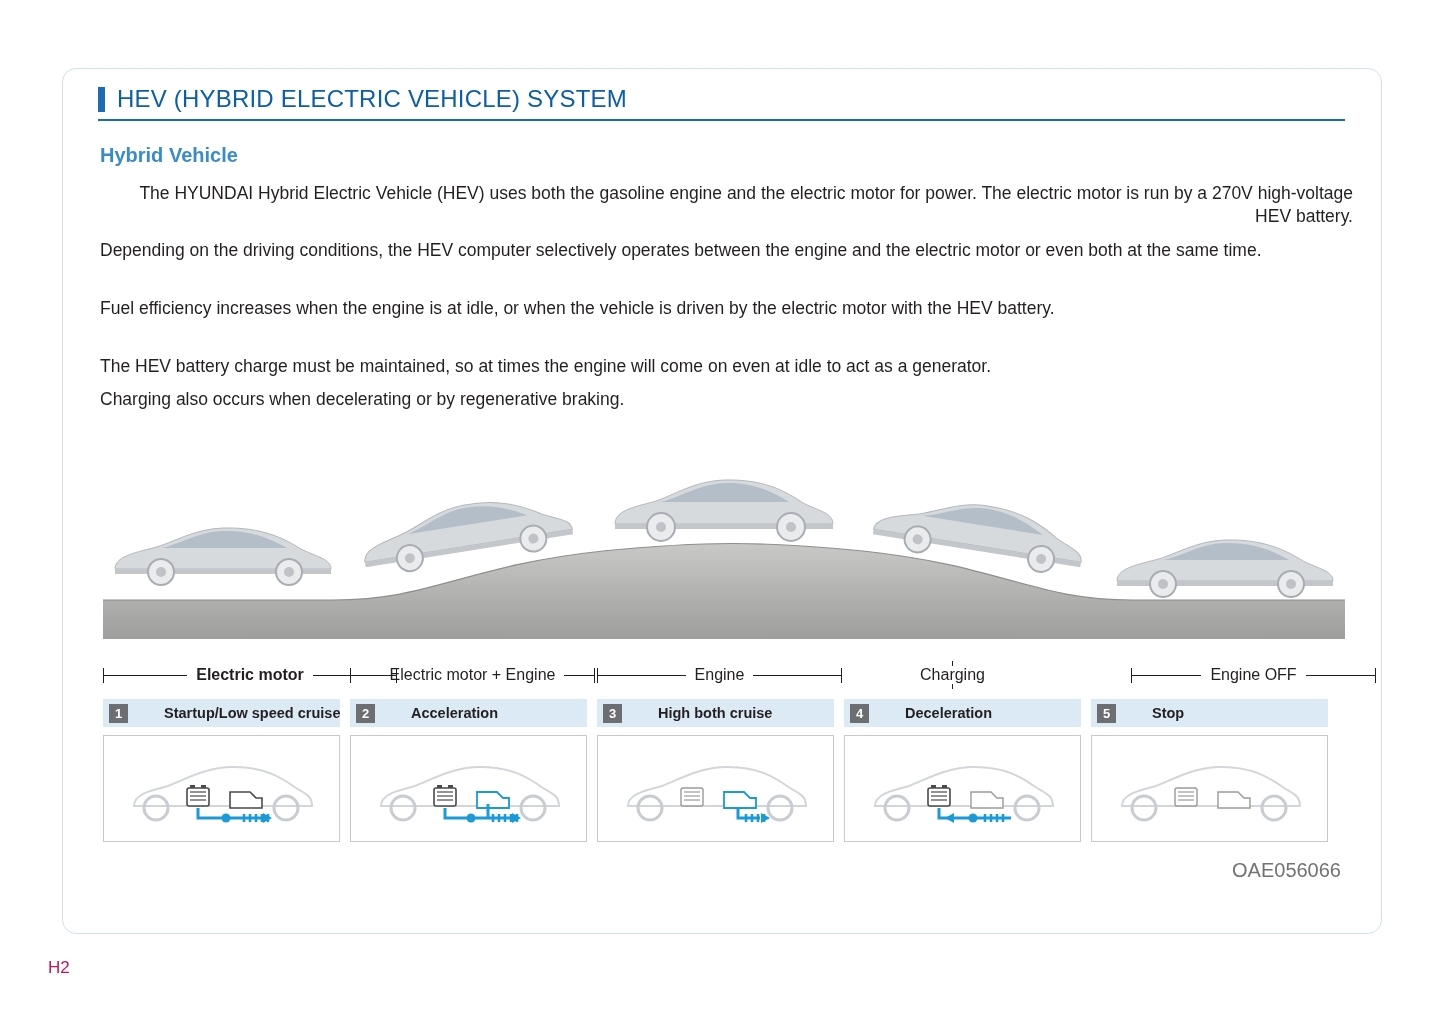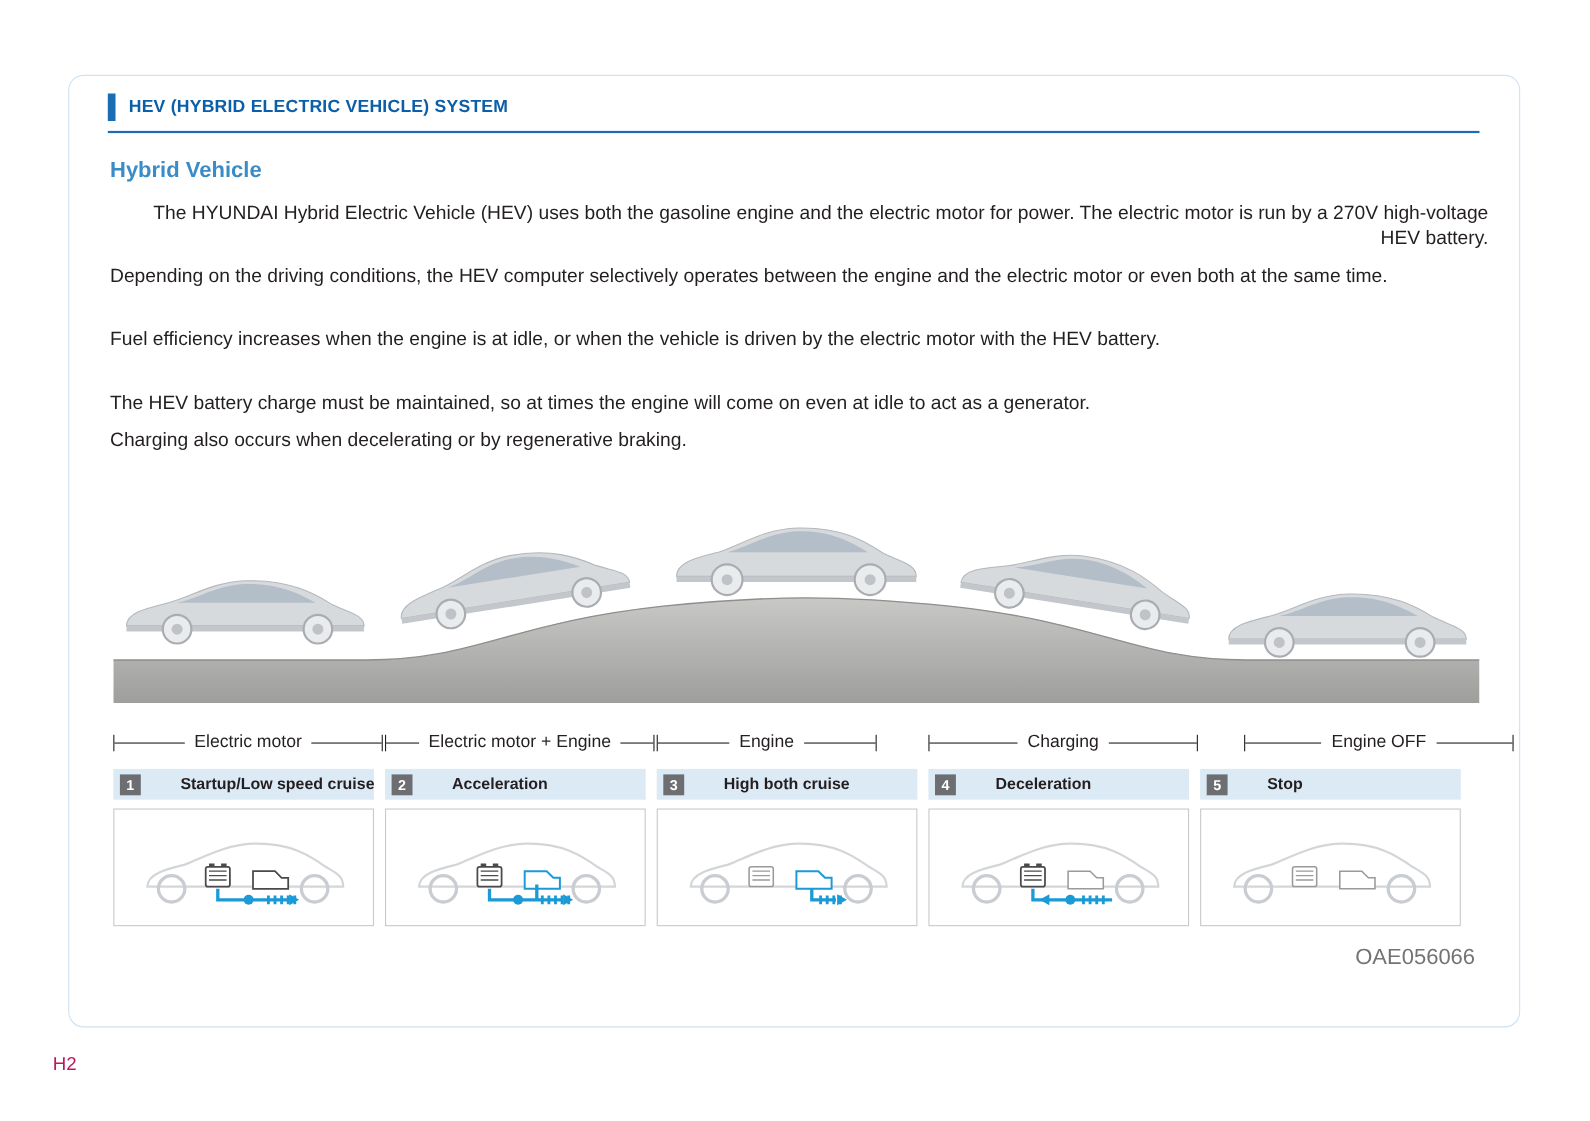--- a/index.html
+++ b/index.html
@@ -37,22 +37,22 @@
     align-items: center;
     width: 600px;
   }
   .title-bar {
     width: 7px;
     height: 25px;
     background: #1b6cb5;
     margin-right: 12px;
   }
   .title-text {
-    font-size: 16px;
-    font-weight: bold;
+    font-size: 24px;
+    font-weight: normal;
     color: #0b5ea8;
     letter-spacing: 0.2px;
     white-space: nowrap;
   }
   .title-underline {
     position: absolute;
     left: 35px;
     top: 50px;
     width: 1247px;
     height: 2px;
@@ -290,42 +290,42 @@
           <path d="M12,52 L228,52 L228,57 L12,57 Z" fill="#c3c7cb"></path>
           <circle cx="58" cy="55" r="13" fill="#e9ebed" stroke="#a9adb1" stroke-width="2"></circle>
           <circle cx="58" cy="55" r="5" fill="#bfc3c7"></circle>
           <circle cx="186" cy="55" r="13" fill="#e9ebed" stroke="#a9adb1" stroke-width="2"></circle>
           <circle cx="186" cy="55" r="5" fill="#bfc3c7"></circle>
         </g>
       </svg>
     </div>
 
     <div class="bracket-row">
-      <div class="bracket" style="left:0px; width:245px;">
+      <div class="bracket" style="left:0px; width:294px;font-weight:bold;">
         <div class="cap"></div>
         <div class="line-left"></div>
         <div class="lbl">Electric motor</div>
         <div class="line-right"></div>
         <div class="cap"></div>
       </div>
       <div class="bracket" style="left:247px; width:245px;">
         <div class="cap"></div>
         <div class="line-left"></div>
         <div class="lbl">Electric motor + Engine</div>
         <div class="line-right"></div>
         <div class="cap"></div>
       </div>
-      <div class="bracket" style="left:494px; width:200px;">
+      <div class="bracket" style="left:494px; width:245px;">
         <div class="cap"></div>
         <div class="line-left"></div>
         <div class="lbl">Engine</div>
         <div class="line-right"></div>
         <div class="cap"></div>
       </div>
-      <div class="bracket" style="left:741px; width:245px;">
+      <div class="bracket" style="left:741px; width:217px;flex-direction:column;">
         <div class="cap"></div>
         <div class="line-left"></div>
         <div class="lbl">Charging</div>
         <div class="line-right"></div>
         <div class="cap"></div>
       </div>
       <div class="bracket" style="left:988px; width:245px;margin-left:40px;">
         <div class="cap"></div>
         <div class="line-left"></div>
         <div class="lbl">Engine OFF</div>

